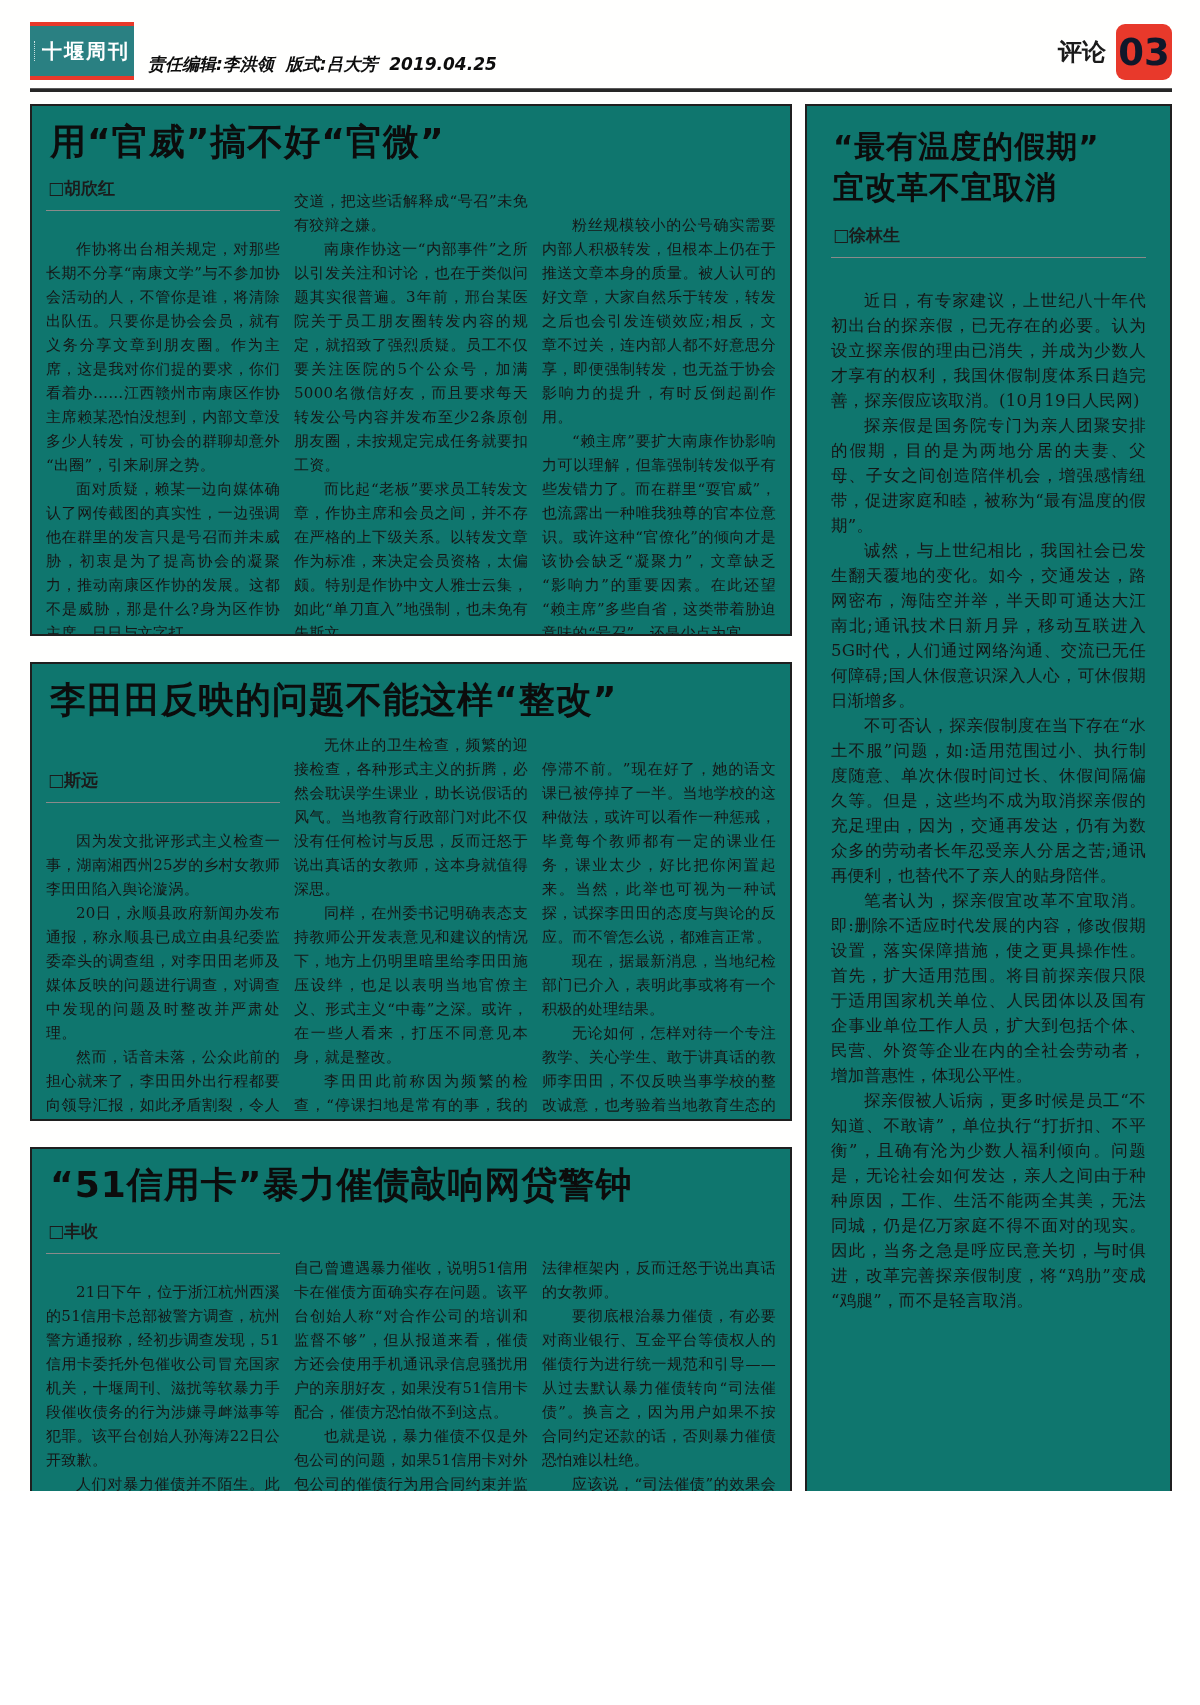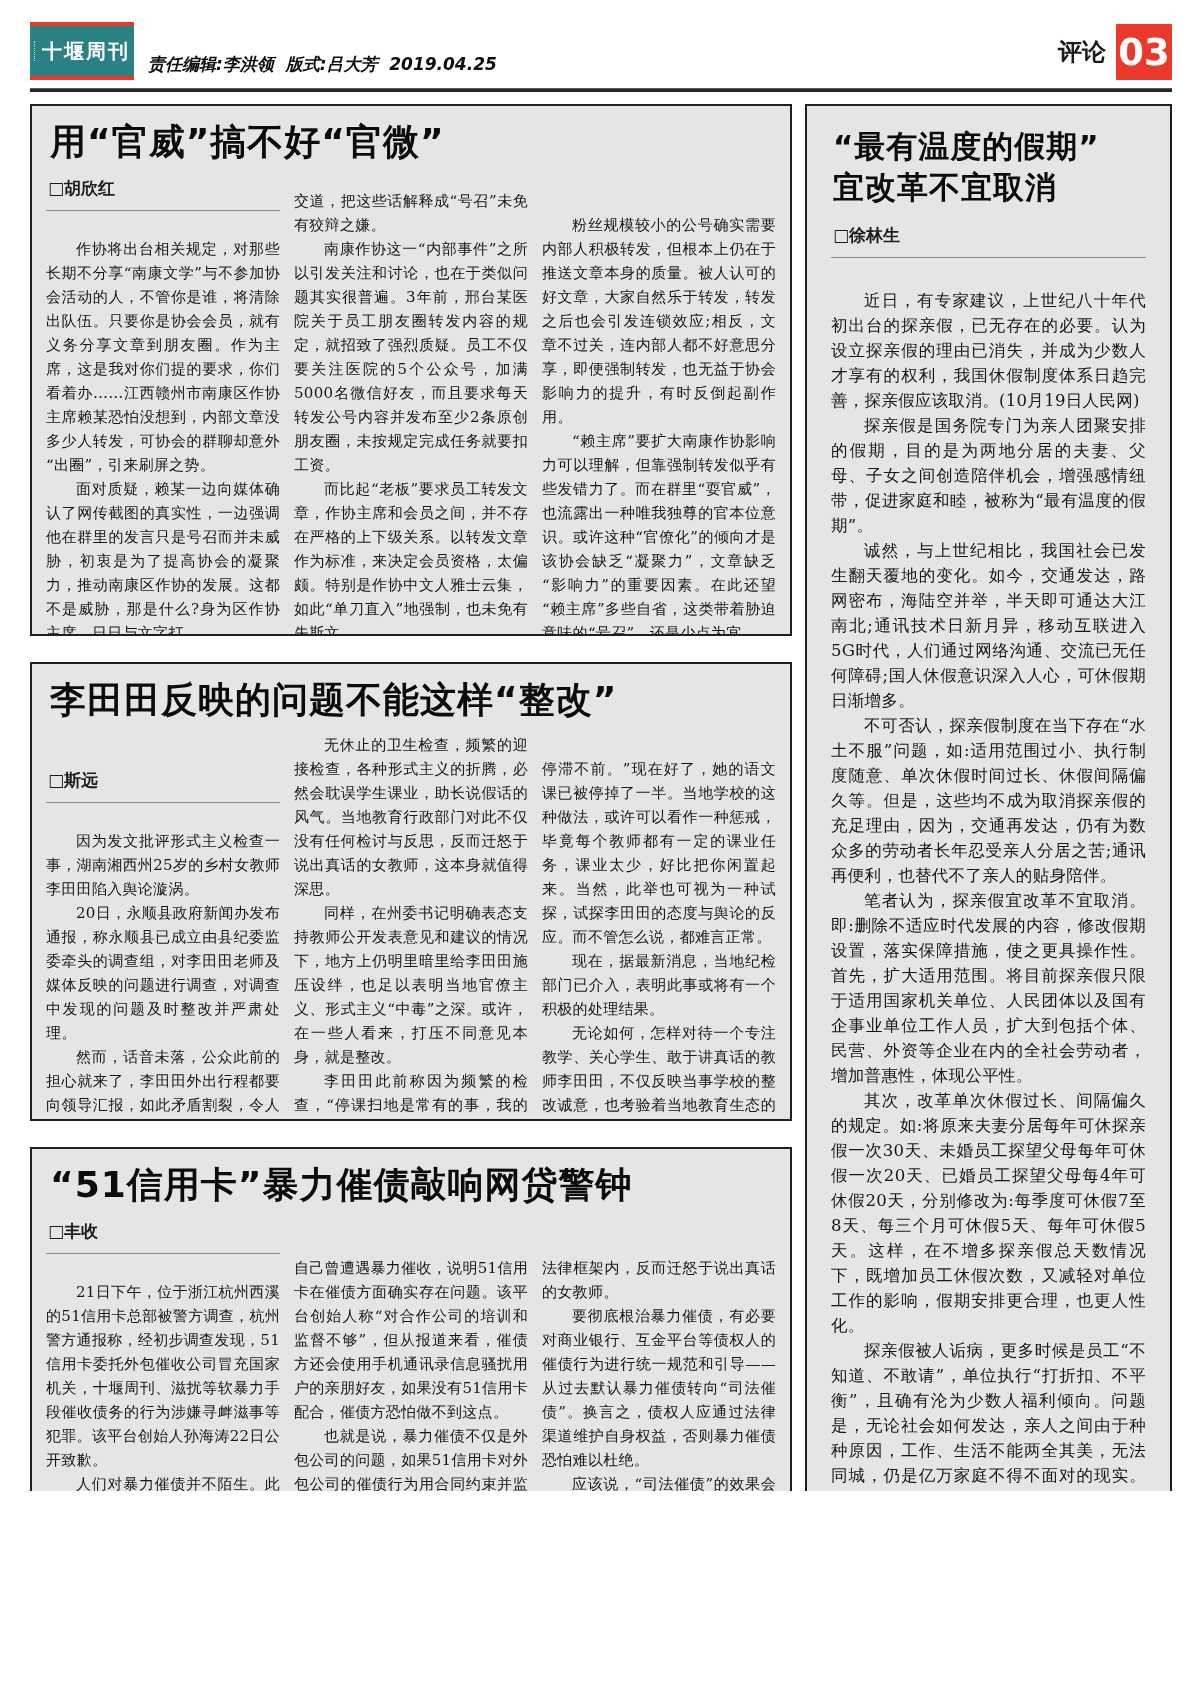--- a/index.html
+++ b/index.html
@@ -40,40 +40,40 @@
     font-family:"DejaVu Sans","Liberation Sans",sans-serif;
     font-weight:bold;font-style:italic;font-size:17px;color:#0d0d0d;
     white-space:pre;
   }
   .header-right{margin-left:auto;display:flex;align-items:flex-end;gap:10px;}
   .section-label{
     font-family:"DejaVu Sans","Liberation Sans",sans-serif;
     font-weight:bold;font-size:24px;padding-bottom:12px;
   }
   .page-number-box{
-    width:56px;height:56px;border-radius:1px;
-    background:var(--accent-red);color:#ffffff;
+    width:56px;height:56px;border-radius:9px;
+    background:var(--accent-red);color:#0f172a;
     font-family:"DejaVu Sans","Liberation Sans",sans-serif;
     font-weight:bold;font-size:37px;
     display:flex;align-items:center;justify-content:center;
   }
   .header-rule{
     margin:2px 28px 0 30px;height:3px;
     border-top:1px solid #5a5a5a;
     border-bottom:3px solid #262626;
   }
 
   
   .content{display:flex;gap:13px;padding:12px 28px 0 30px;align-items:flex-start;}
   .left-col{width:762px;flex:0 0 auto;}
   .right-col{width:367px;flex:0 0 auto;}
 
   .box{
     border:2px solid #1f1f1f;
-    background:#e5e5e5;
+    background:#0f766e;
     padding:12px 14px;
     overflow:hidden;
   }
   .box + .box{margin-top:26px;}
 
   .article-title{
     margin:2px 0 12px 4px;
     font-family:"DejaVu Sans","Liberation Sans",sans-serif;
     font-weight:900;color:#0c0c0c;
     font-size:36px;line-height:1.2;letter-spacing:1px;
@@ -188,41 +188,40 @@
                 <p>从警方初步调查结论到用户反映</p>
               </div>
           </div>
           <div class="col body-text">
               <p class="cont">自己曾遭遇暴力催收，说明51信用卡在催债方面确实存在问题。该平台创始人称“对合作公司的培训和监督不够”，但从报道来看，催债方还会使用手机通讯录信息骚扰用户的亲朋好友，如果没有51信用卡配合，催债方恐怕做不到这点。</p>
               <p>也就是说，暴力催债不仅是外包公司的问题，如果51信用卡对外包公司的催债行为用合同约束并监督，外包公司也不敢暴力催债。从这个角度讲，虽然外包公司暴力催债，但平台难辞其咎，警方调查平台很必要。</p>
               <p>在一个法治、文明的社会，任何暴力行为都应该受到有效约束。即使互联网金融平台催债是理所当然的维权行为，但催债方式与手段必须在现有</p>
             </div>
           <div class="col body-text">
               <p class="cont">法律框架内，反而迁怒于说出真话的女教师。</p>
-              <p>要彻底根治暴力催债，有必要对商业银行、互金平台等债权人的催债行为进行统一规范和引导——从过去默认暴力催债转向“司法催债”。换言之，债权人应通过法律渠道维护自身权益，否则暴力催债恐怕难以杜绝。</p>
+              <p>要彻底根治暴力催债，有必要对商业银行、互金平台等债权人的催债行为进行统一规范和引导——从过去默认暴力催债转向“司法催债”。换言之，因为用户如果不按合同约定还款的话，否则暴力催债恐怕难以杜绝。</p>
               <p>应该说，“司法催债”的效果会更好，因为用户如果不按合同约定还款的话，司法机关既可以强制执行，也可以通过失信人“黑名单”对老赖进行联合惩戒，就能倒逼用户及时还款。更为重要的是，“司法催债”能确保催债行为合法、规范，能避免暴力催债带来的违法风险。当然，这对司法机关也是一个严峻的考验。</p>
             </div>
         </div>
       </article>
 
     </div>
 
     <aside class="right-col">
       <article class="box" id="article-tanqinjia">
         <h1 class="article-title">
           <span>“最有温度的假期”</span><br>
           <span>宜改革不宜取消</span>
         </h1>
         <div class="author">□徐林生</div>
         <div class="body-text">
             <p>近日，有专家建议，上世纪八十年代初出台的探亲假，已无存在的必要。认为设立探亲假的理由已消失，并成为少数人才享有的权利，我国休假制度体系日趋完善，探亲假应该取消。(10月19日人民网)</p>
             <p>探亲假是国务院专门为亲人团聚安排的假期，目的是为两地分居的夫妻、父母、子女之间创造陪伴机会，增强感情纽带，促进家庭和睦，被称为“最有温度的假期”。</p>
             <p>诚然，与上世纪相比，我国社会已发生翻天覆地的变化。如今，交通发达，路网密布，海陆空并举，半天即可通达大江南北;通讯技术日新月异，移动互联进入5G时代，人们通过网络沟通、交流已无任何障碍;国人休假意识深入人心，可休假期日渐增多。</p>
             <p>不可否认，探亲假制度在当下存在“水土不服”问题，如:适用范围过小、执行制度随意、单次休假时间过长、休假间隔偏久等。但是，这些均不成为取消探亲假的充足理由，因为，交通再发达，仍有为数众多的劳动者长年忍受亲人分居之苦;通讯再便利，也替代不了亲人的贴身陪伴。</p>
             <p>笔者认为，探亲假宜改革不宜取消。即:删除不适应时代发展的内容，修改假期设置，落实保障措施，使之更具操作性。首先，扩大适用范围。将目前探亲假只限于适用国家机关单位、人民团体以及国有企事业单位工作人员，扩大到包括个体、民营、外资等企业在内的全社会劳动者，增加普惠性，体现公平性。</p>
-            <p>其次，改革单次休假过长、间隔偏久的规定。如:将原来夫妻分居每年可休探亲假一次30天、未婚员工探望父母每年可休假一次20天、已婚员工探望父母每4年可休假20天，分别修改为:每季度可休假7至8天、每三个月可休假5天、每年可休假5天。这样，在不增多探亲假总天数情况下，既增加员工休假次数，又减轻对单位工作的影响，假期安排更合理，也更人性化。</p>
             <p>探亲假被人诟病，更多时候是员工“不知道、不敢请”，单位执行“打折扣、不平衡”，且确有沦为少数人福利倾向。问题是，无论社会如何发达，亲人之间由于种种原因，工作、生活不能两全其美，无法同城，仍是亿万家庭不得不面对的现实。因此，当务之急是呼应民意关切，与时俱进，改革完善探亲假制度，将“鸡肋”变成“鸡腿”，而不是轻言取消。</p>
           </div>
       </article>
     </aside>
 
   </div>
 </div>
 
 </body></html>

